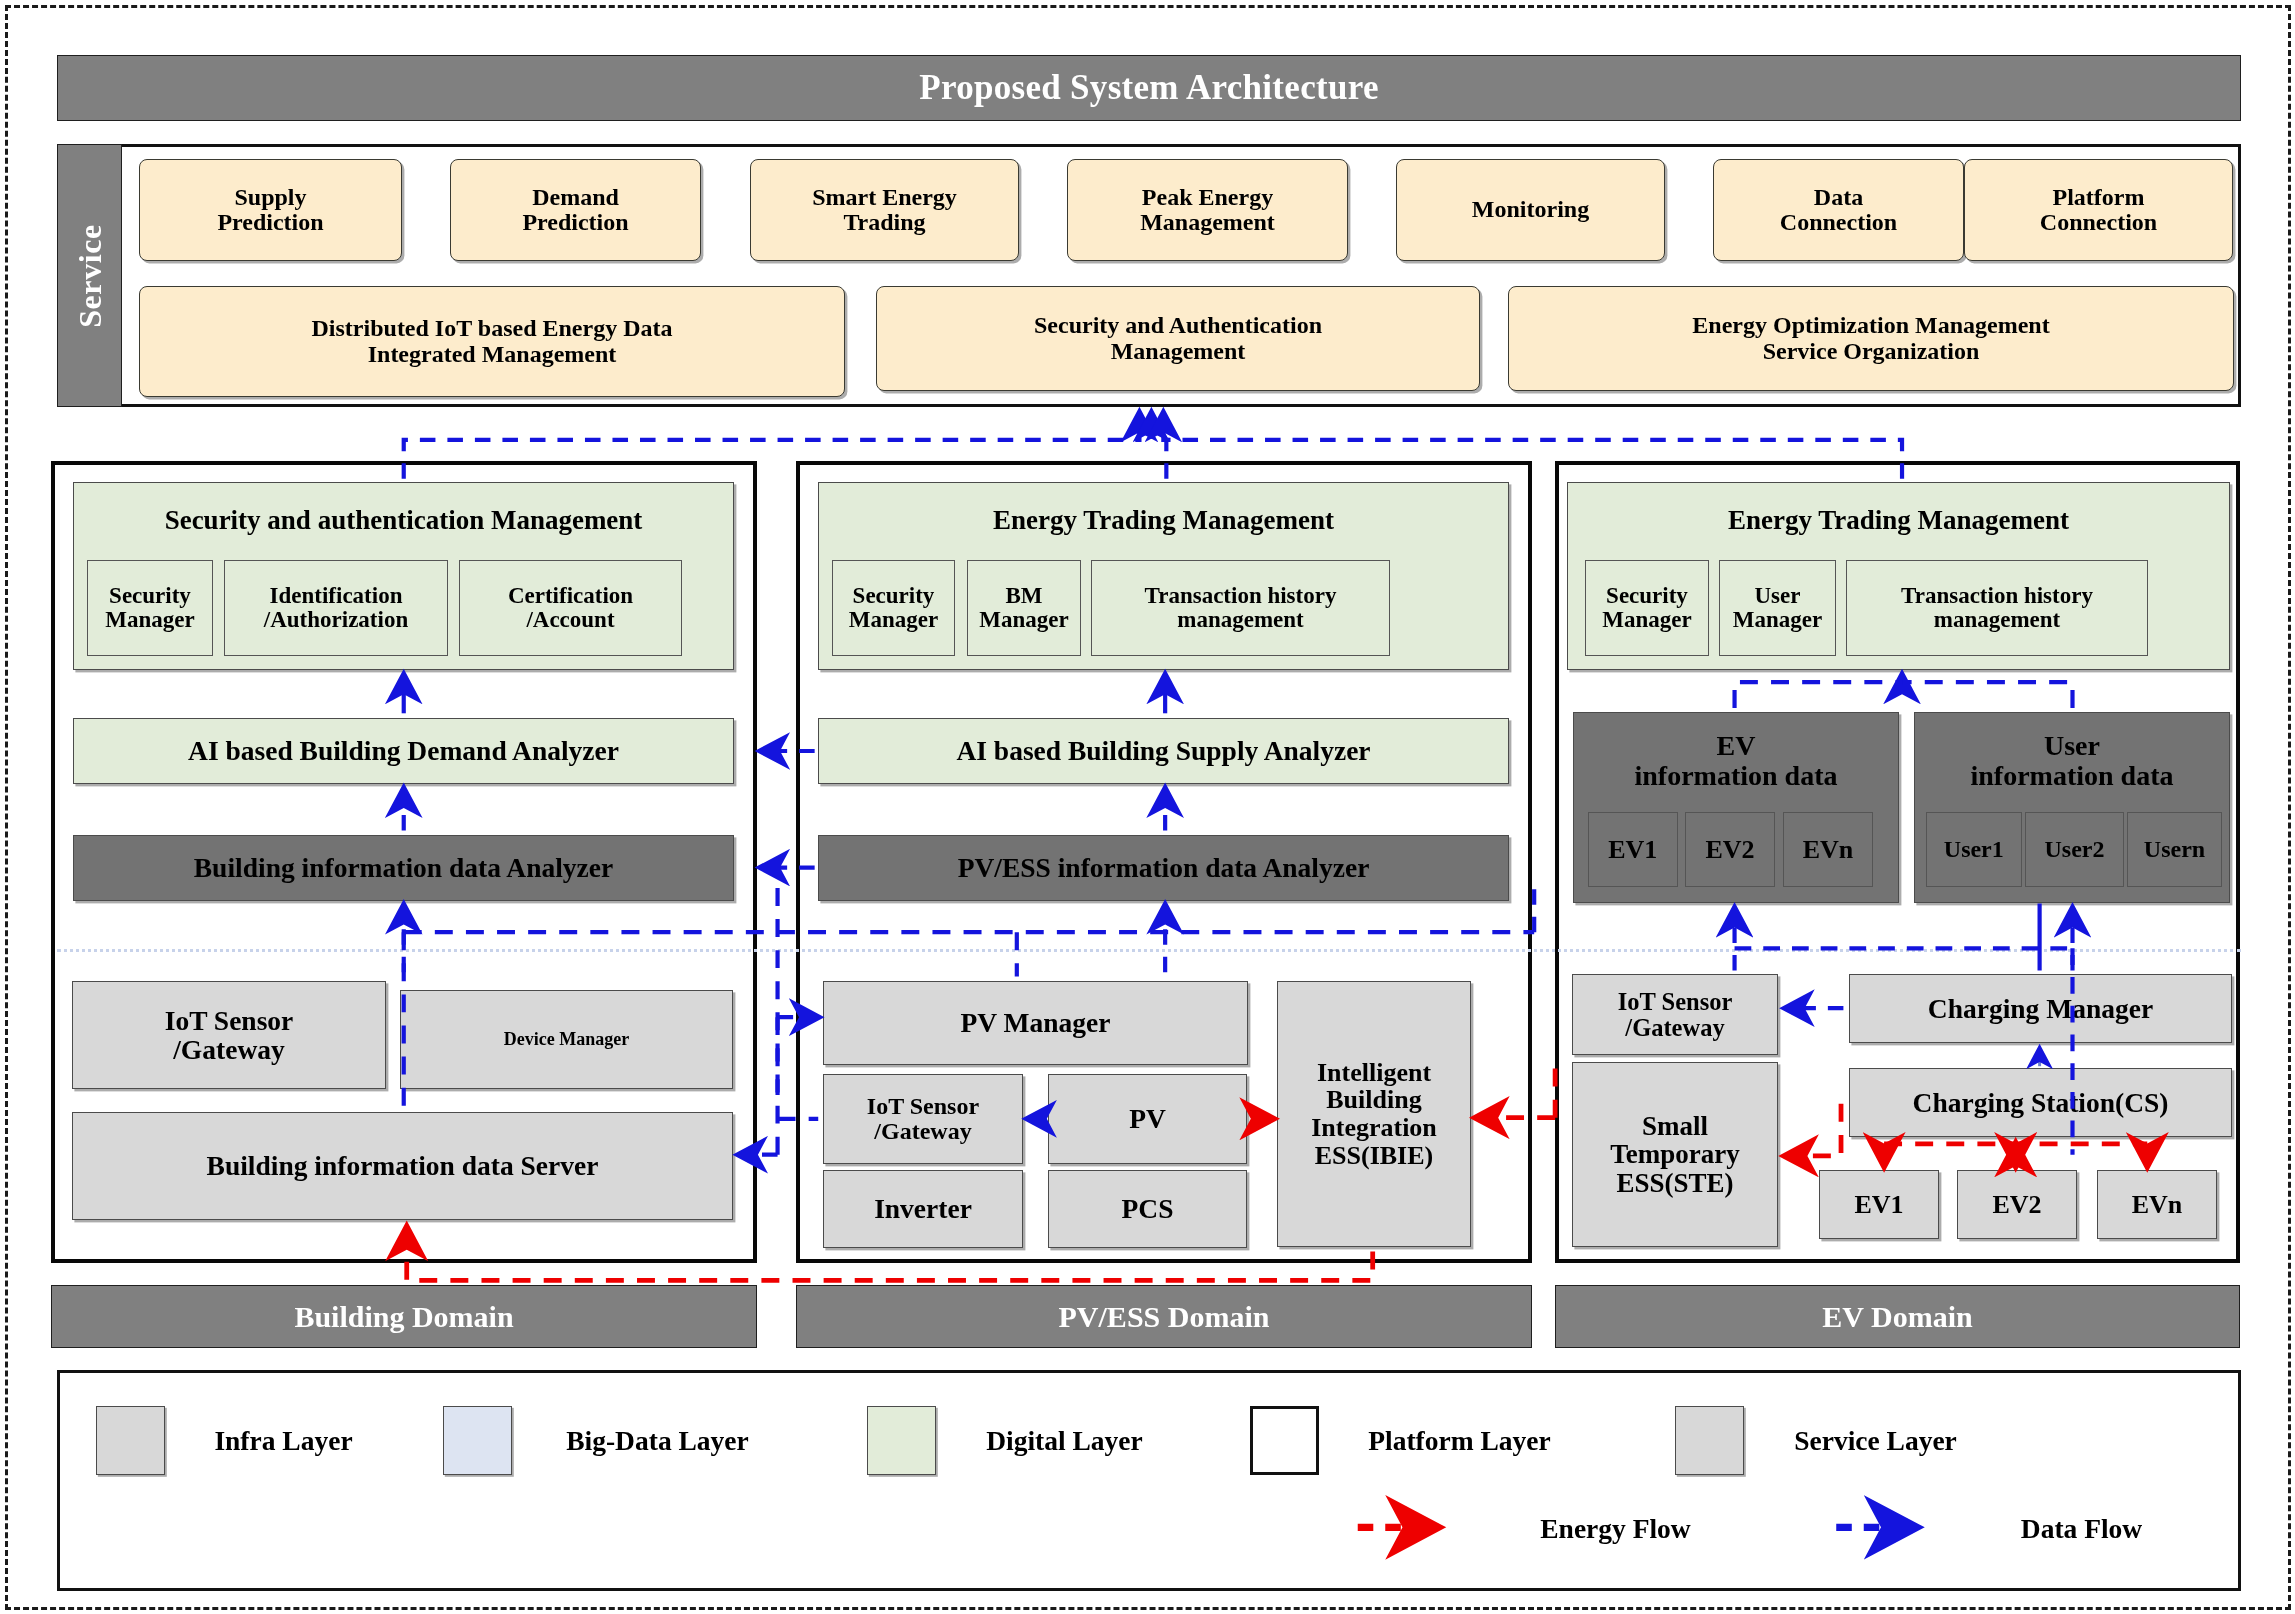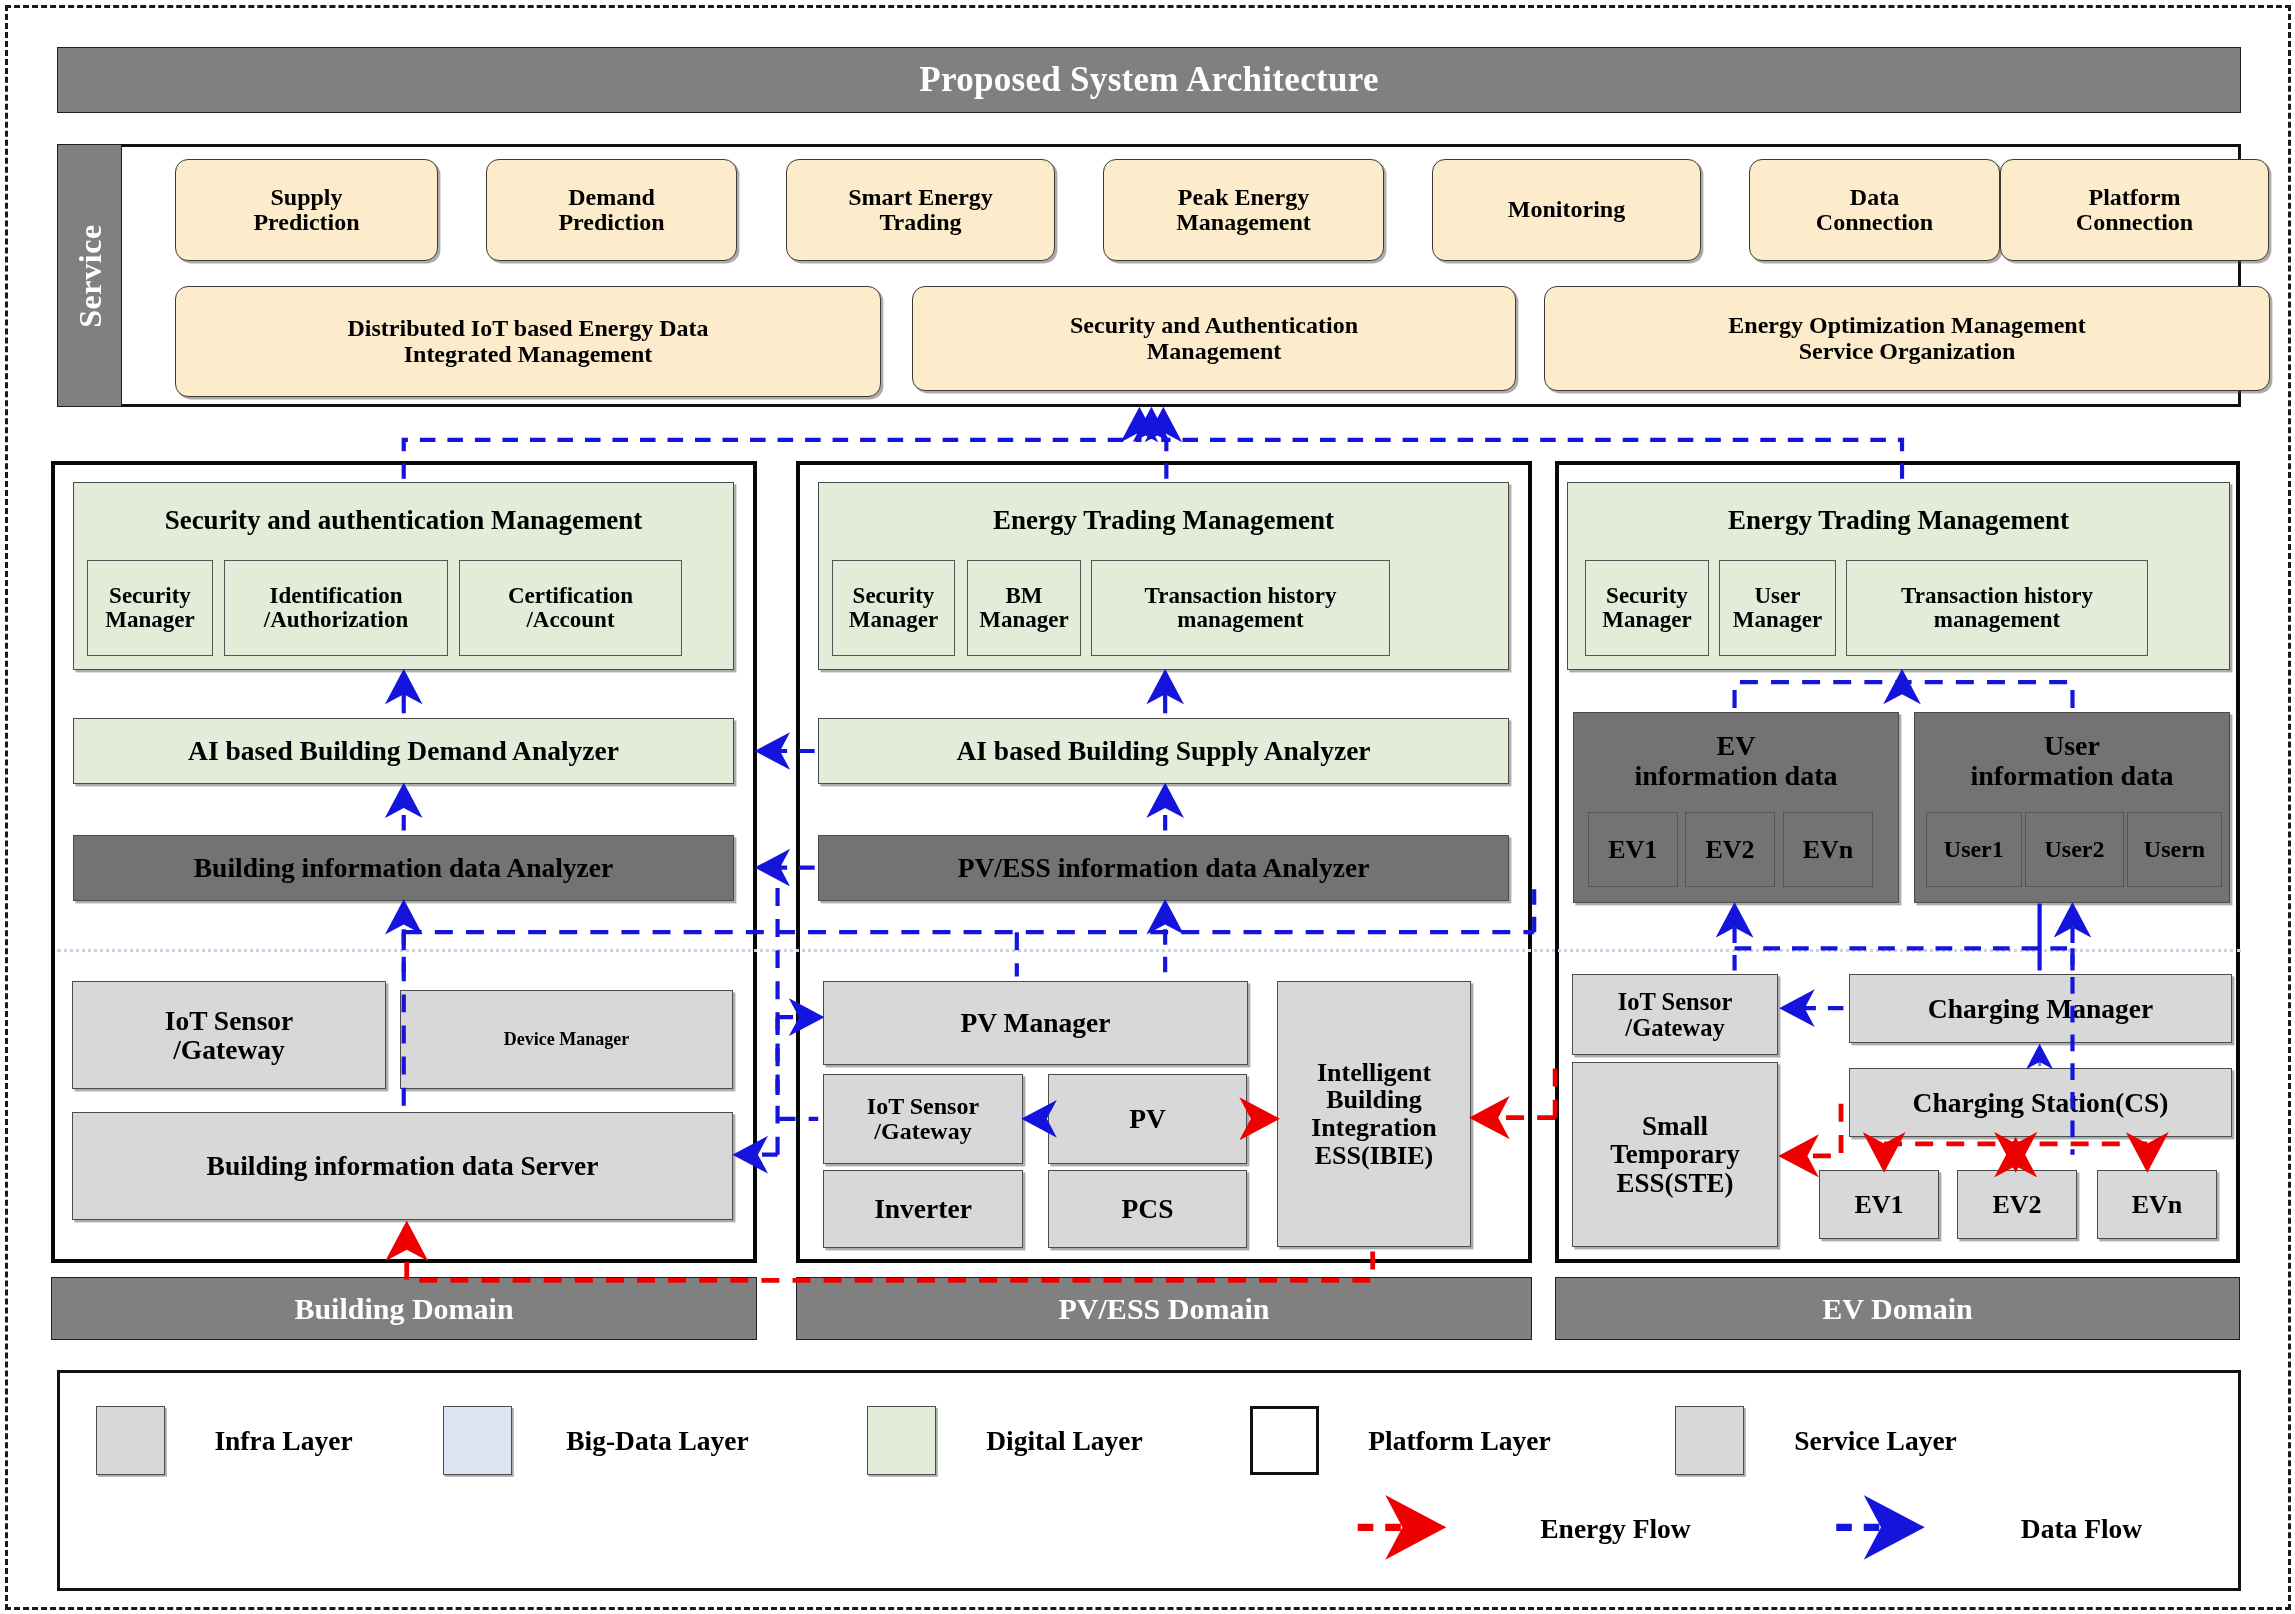--- a/index.html
+++ b/index.html
@@ -8,31 +8,31 @@
 
   .abs{position:absolute;box-sizing:border-box;}
 
   
   .outer-frame{left:4.8px;top:4.8px;width:2286px;height:1605px;border:3px dashed #1a1a1a;}
 
   
   .ctr{display:flex;align-items:center;justify-content:center;text-align:center;line-height:1.06;}
 
   
-  .greybar{background:#808080;border:1.8px solid #1f1f1f;color:#fff;font-weight:bold;}
+  .greybar{background:#808080;border:1.8px solid #1f1f1f;color:#fff;font-weight:bold;margin-top:8px;}
   .title-bar{left:57px;top:47px;width:2184px;height:66px;font-size:35px;letter-spacing:0.3px;}
 
   
   .service-panel{left:57px;top:144px;width:2184px;height:263px;border:3px solid #111;background:#fff;}
   .service-tab{left:57px;top:144px;width:65px;height:263px;background:#808080;border:1.8px solid #1f1f1f;}
   .service-tab span{position:absolute;left:50%;top:50%;transform:translate(-50%,-50%) rotate(-90deg);
     white-space:nowrap;color:#fff;font-weight:bold;font-size:32px;letter-spacing:0.6px;}
 
-  .svc{background:#fdeccc;border:1.8px solid #3a3a32;border-radius:13px;
-       box-shadow:2.4px 2.4px 0 rgba(70,70,70,.45);font-weight:bold;font-size:24px;color:#000;margin-left:36px;}
+  .svc{background:#fdeccc;border:1.8px solid #3a3a32;border-radius:8px;
+       box-shadow:2.4px 2.4px 0 rgba(70,70,70,.45);font-weight:bold;font-size:24px;color:#000;}
 
   
   .domain-col{background:#fff;border:4.2px solid #080808;}
   .domain-label{color:#fff;font-weight:bold;font-size:30px;}
 
   
   .digital{background:#e2ecd9;border:1.8px solid #4b4b4b;box-shadow:2.4px 2.4px 0 rgba(90,90,90,.5);font-weight:bold;color:#000;}
   .bigdata{background:#737373;border:1.8px solid #4b4b4b;box-shadow:2.4px 2.4px 0 rgba(90,90,90,.5);font-weight:bold;color:#000;}
   .infra{background:#d8d8d8;border:1.8px solid #4b4b4b;box-shadow:2.4px 2.4px 0 rgba(90,90,90,.5);font-weight:bold;color:#000;}
   .sub{background:transparent;border:1.8px solid #555;font-weight:bold;color:#000;}

